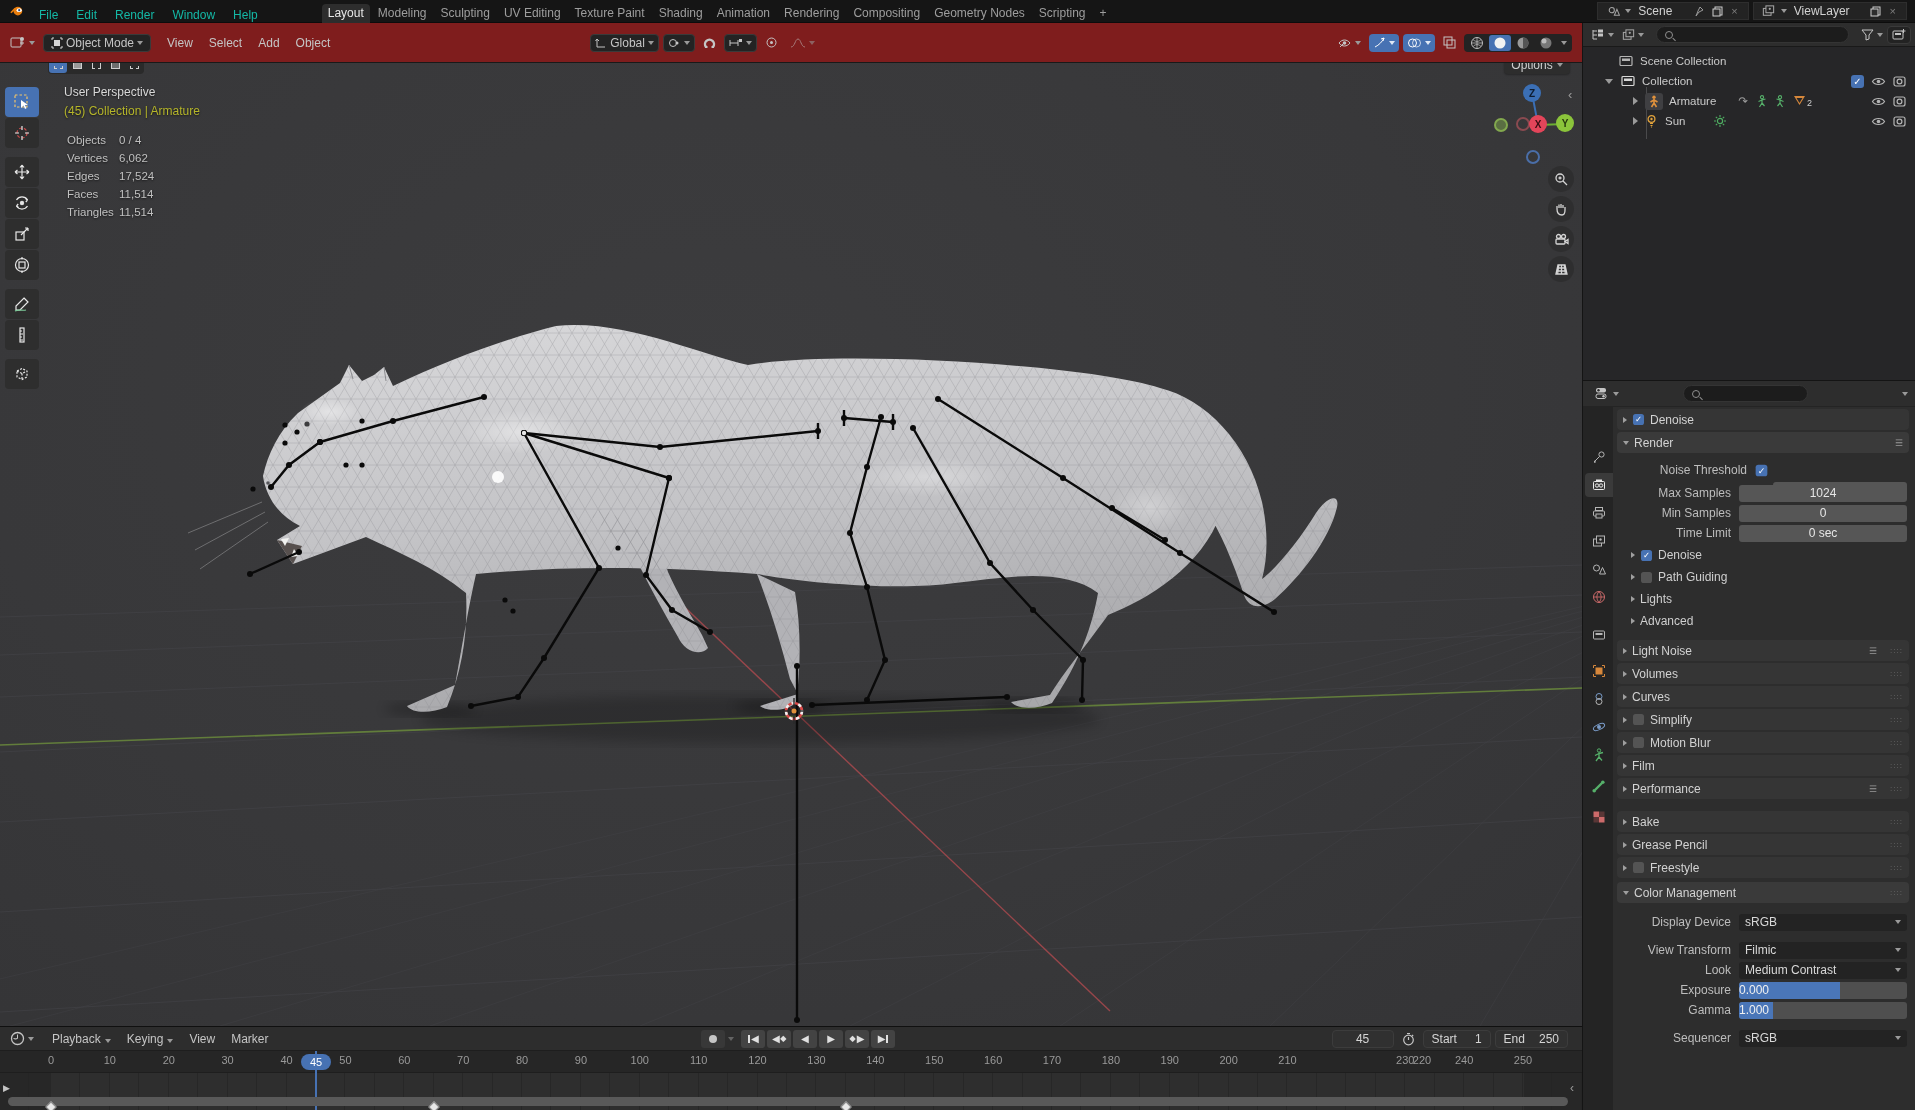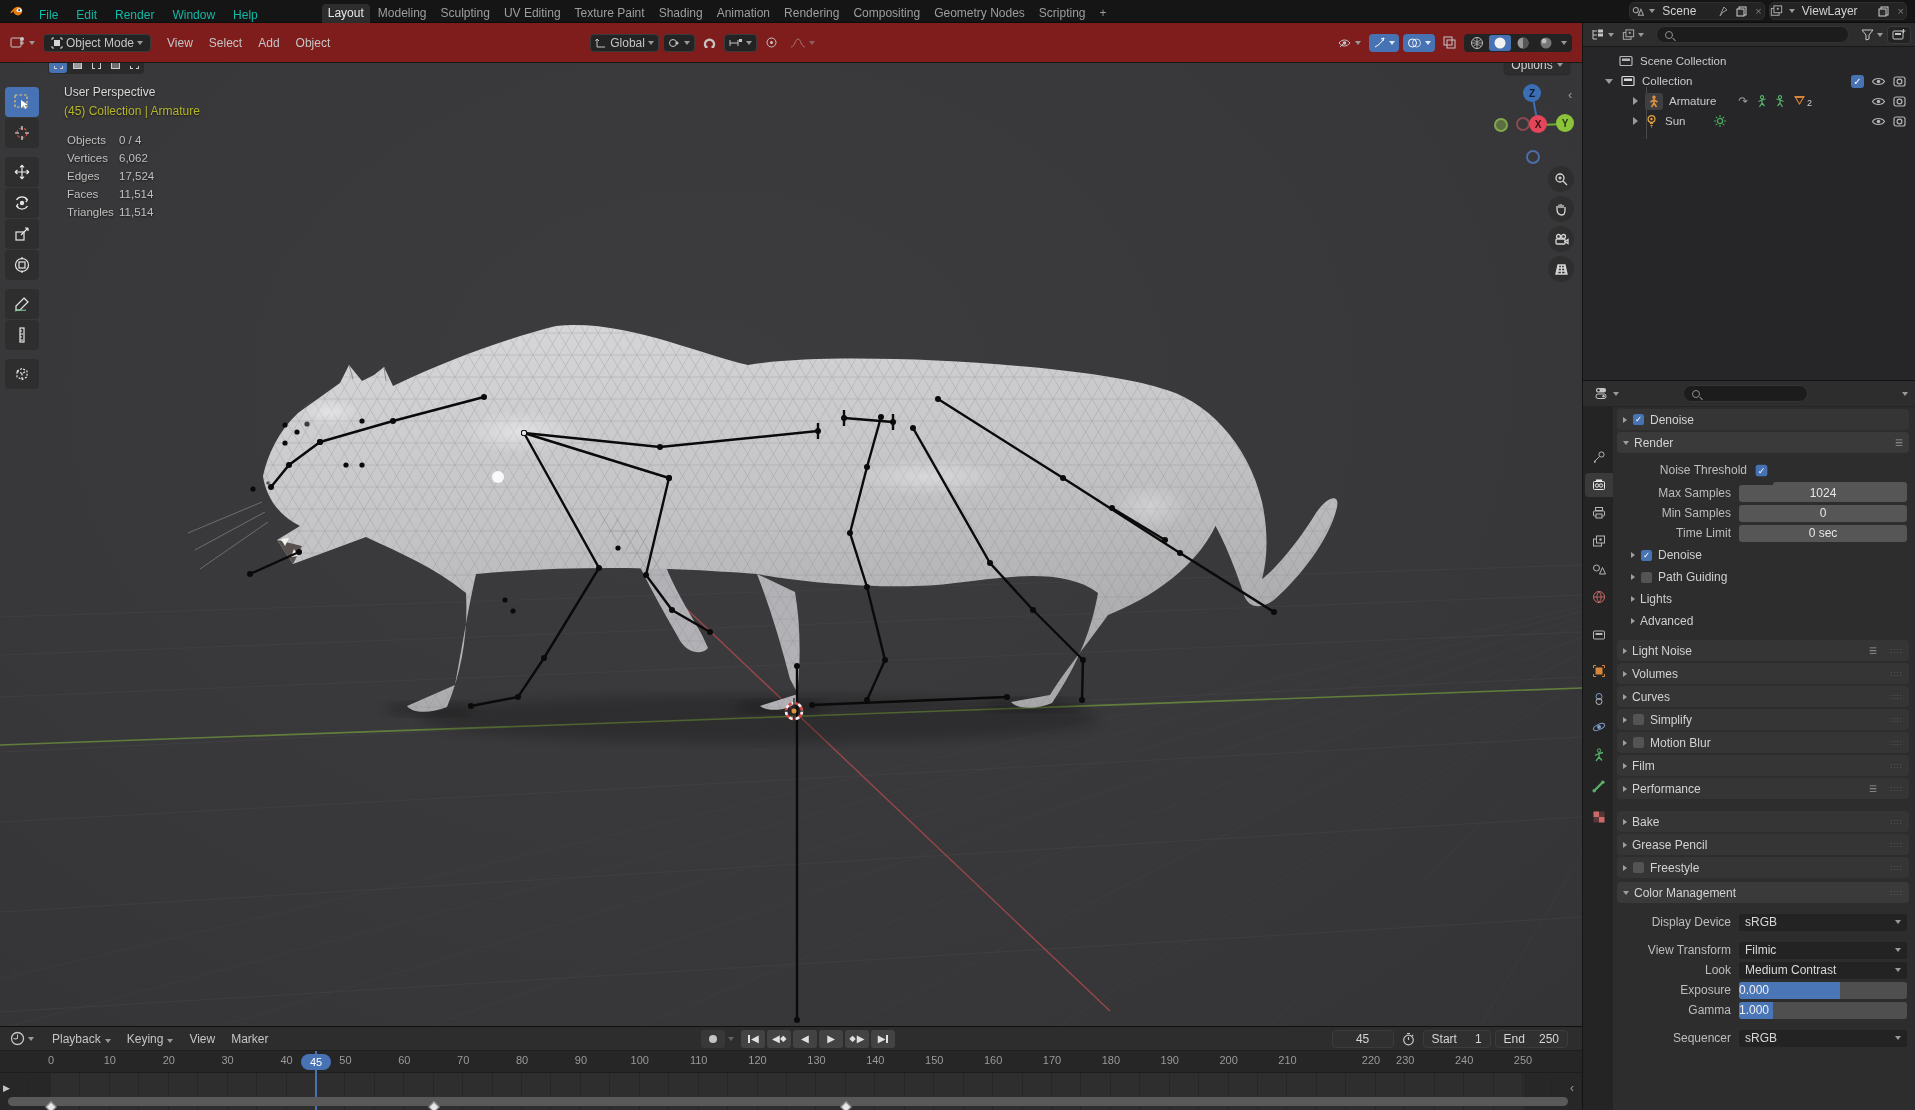--- a/index.html
+++ b/index.html
@@ -7,21 +7,21 @@
   body { font-family:"Liberation Sans", sans-serif; font-size:12px; color:#c5c5c5; -webkit-font-smoothing:antialiased; }
   #app { position:relative; width:1915px; height:1110px; background:#1f1f1f; }
 
   
   #topbar { position:absolute; left:0; top:0; width:1915px; height:23px; background:#151515; display:flex; align-items:center; border-bottom:1px solid #0c0c0c; z-index:30;}
   .menu-item { padding:0 9px; height:14px; line-height:23px; color:#14b8a6; cursor:default; }
   .ws-tab { padding:0 6px; height:19px; line-height:19px; margin:0 1px; border-radius:4px 4px 0 0; color:#9e9e9e; }
   .ws-tab.active { background:#2d2d2d; color:#e8e8e8; }
   #workspace-tabs { display:flex; align-items:flex-end; height:23px; margin-left:54px; }
   .topbar-right { margin-left:auto; display:flex; align-items:center; gap:4px; padding-right:8px; }
-  .id-block { display:flex; align-items:center; background:#232323; border:1px solid #2e2e2e; border-radius:5px; height:18px; padding:0 0; gap:5px; }
+  .id-block { display:flex; align-items:center; background:#232323; border:1px solid #2e2e2e; border-radius:0; height:18px; padding:0 8px; gap:5px; }
   .id-block .name { color:#d2d2d2; padding:0 14px 0 2px; }
   .mini-ic { width:14px; height:14px; display:inline-flex; align-items:center; justify-content:center; color:#9a9a9a; }
   .xbtn { color:#7d7d7d; font-size:11px; padding:0 2px; }
 
   
   #toolheader { position:absolute; left:0; top:23px; width:1582px; height:40px; background:#7f1d1d; display:flex; align-items:center; border-bottom:1px solid #191919; z-index:25; }
   #outliner-header { position:absolute; left:1582px; top:23px; width:333px; height:24px; background:#2d2d2d; display:flex; align-items:center; border-left:1px solid #141414; border-bottom:1px solid #191919; z-index:25; padding:0 4px; }
   .hbtn { display:inline-flex; align-items:center; gap:3px; height:18px; border-radius:4px; padding:0 4px; color:#c5c5c5; }
   .hbtn.dark { background:#232323; border:1px solid #3a3a3a; }
   .hbtn.blue { background:#4772b3; color:#fff; }
@@ -1080,21 +1080,21 @@
         <span class="ruler-num" style="left: 757.56px;">120</span>
         <span class="ruler-num" style="left: 816.44px;">130</span>
         <span class="ruler-num" style="left: 875.32px;">140</span>
         <span class="ruler-num" style="left: 934.2px;">150</span>
         <span class="ruler-num" style="left: 993.08px;">160</span>
         <span class="ruler-num" style="left: 1051.96px;">170</span>
         <span class="ruler-num" style="left: 1110.84px;">180</span>
         <span class="ruler-num" style="left: 1169.72px;">190</span>
         <span class="ruler-num" style="left: 1228.6px;">200</span>
         <span class="ruler-num" style="left: 1287.48px;">210</span>
-        <span class="ruler-num" style="left: 1371px;">220</span>
+        <span class="ruler-num" style="left: 1422px;">220</span>
         <span class="ruler-num" style="left: 1405.24px;">230</span>
         <span class="ruler-num" style="left: 1464.12px;">240</span>
         <span class="ruler-num" style="left: 1523px;">250</span>
       </div>
     <div id="tl-tracks"></div>
     <div id="tl-prerange"></div>
     <div id="tl-postrange"></div>
     <div id="playhead"></div>
     <div id="frame-pill">45</div>
     <div id="tl-scrollbar"></div>

